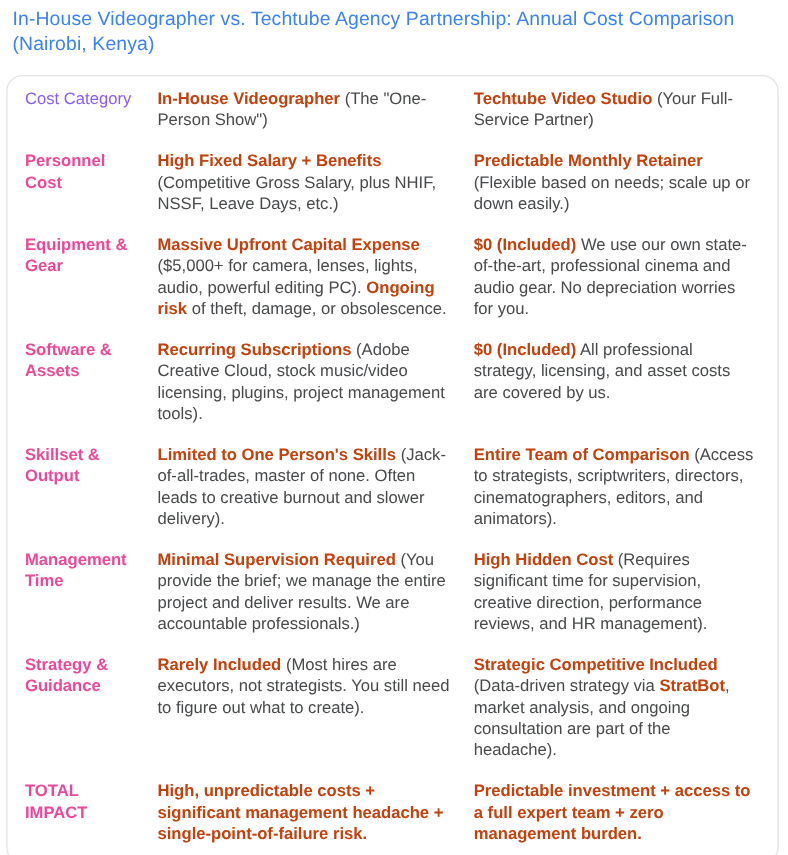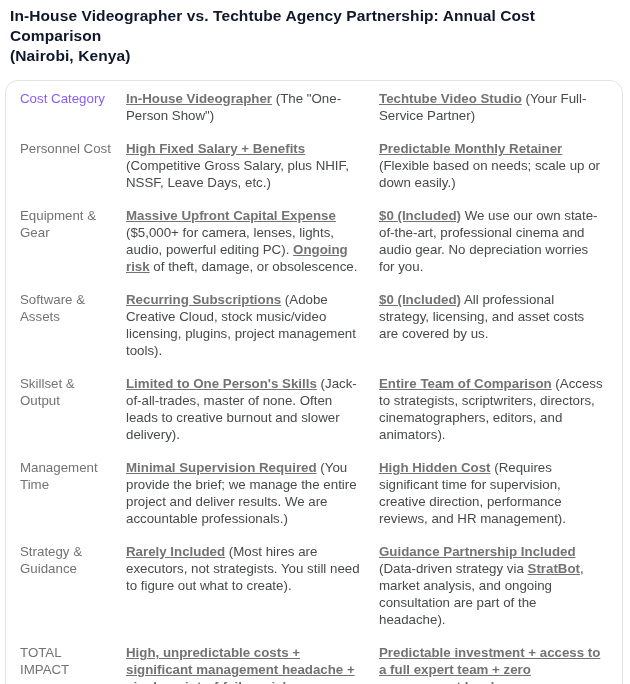--- a/index.html
+++ b/index.html
@@ -13,22 +13,22 @@
     -webkit-font-smoothing: antialiased;
   }
   .page {
     width: 630px;
     height: 684px;
     position: relative;
   }
   .doc-title {
     margin: 6px 10px 0 10px;
     font-size: 15.5px;
-    font-weight: 700;
-    color: #0f172a;
+    font-weight: 400;
+    color: #3b82f6;
     line-height: 20px;
     letter-spacing: 0.1px;
   }
   .doc-title span { display: block; }
   .table-card {
     margin: 14px 7px 0 5px;
     border: 1px solid #e2e3e3;
     border-radius: 13px;
     background: #ffffff;
     padding: 9px 14px 15px 14px;
@@ -39,31 +39,31 @@
     display: grid;
     grid-template-columns: 106px 253px 1fr;
   }
   .row + .row { margin-top: 16px; }
   .cell {
     font-size: 13.3px;
     line-height: 17px;
     color: #47494b;
   }
   .cat {
-    font-weight: 400;
-    color: #737373;
+    font-weight: 700;
+    color: #ec4899;
     padding-right: 14px;
   }
   .header-row .cat {
     font-weight: 400;
     color: #8b5cf6;
   }
   .col-inhouse { padding-right: 16px; }
   .col-techtube { padding-right: 2px; }
-  .cell span.b { font-weight: 700; color: #737373; text-decoration: underline; }
+  .cell span.b { font-weight: 700; color: #c2410c; }
   .cell span.i { }
 </style>
 </head>
 <body>
 
 <div class="page">
   <h1 class="doc-title">
     <span>In-House Videographer vs. Techtube Agency Partnership: Annual Cost Comparison</span>
     <span>(Nairobi, Kenya)</span>
   </h1>
@@ -95,21 +95,21 @@
         <div class="cell col-techtube"><span class="b">Entire Team of Comparison</span><span class=""> (Access to strategists, scriptwriters, directors, cinematographers, editors, and animators).</span></div>
       </div>
       <div class="row">
         <div class="cell cat">Management Time</div>
         <div class="cell col-techtube"><span class="b">Minimal Supervision Required</span><span class=""> (You provide the brief; we manage the entire project and deliver results. We are accountable professionals.)</span></div>
         <div class="cell col-inhouse"><span class="b">High Hidden Cost</span><span class=""> (Requires significant time for supervision, creative direction, performance reviews, and HR management).</span></div>
       </div>
       <div class="row">
         <div class="cell cat">Strategy &amp; Guidance</div>
         <div class="cell col-inhouse"><span class="b">Rarely Included</span><span class=""> (Most hires are executors, not strategists. You still need to figure out </span><span class=" i">what</span><span class=""> to create).</span></div>
-        <div class="cell col-techtube"><span class="b">Guidance Partnership Included</span><span class=""> (Data-driven strategy via </span><span class="b">StratBot</span><span class="">, market analysis, and ongoing consultation are part of the headache).</span></div>
+        <div class="cell col-techtube"><span class="b">Strategic Competitive Included</span><span class=""> (Data-driven strategy via </span><span class="b">StratBot</span><span class="">, market analysis, and ongoing consultation are part of the headache).</span></div>
       </div>
       <div class="row">
         <div class="cell cat">TOTAL IMPACT</div>
         <div class="cell col-inhouse"><span class="b">High, unpredictable costs + significant management headache + single-point-of-failure risk.</span></div>
         <div class="cell col-techtube"><span class="b">Predictable investment + access to a full expert team + zero management burden.</span></div>
       </div>
     </div>
 </div>
 
 </body></html>

